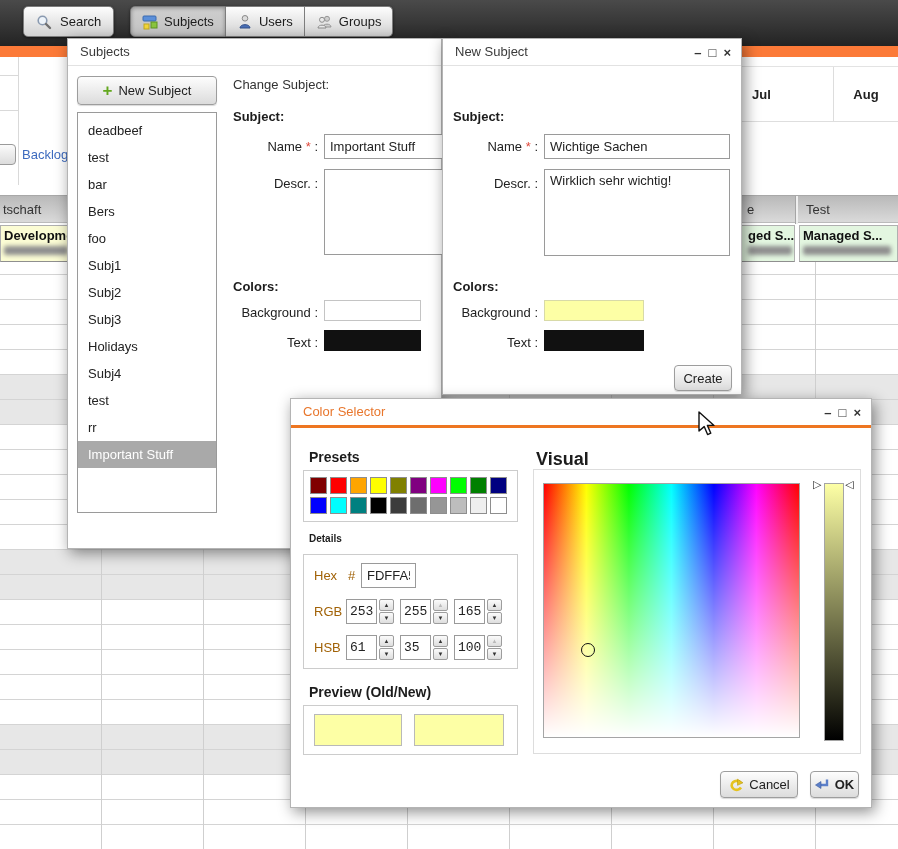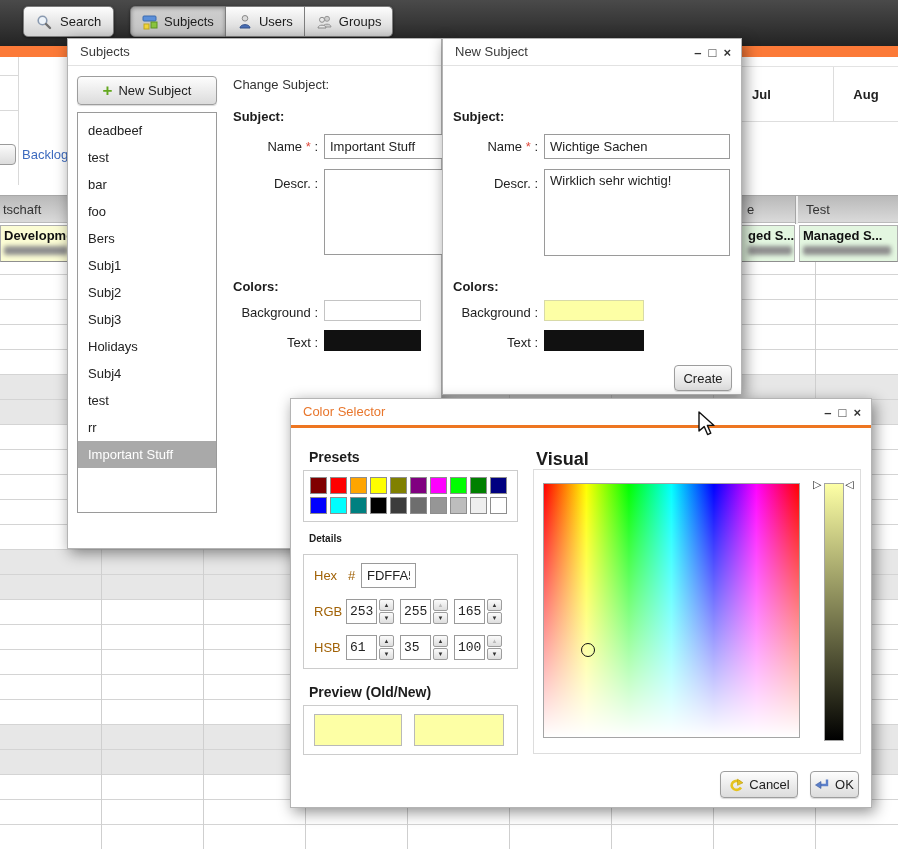--- a/index.html
+++ b/index.html
@@ -184,22 +184,22 @@
       <span>Subjects</span>
     </div>
     <div class="gen-btn new-subj-btn">
       <span class="plus-icon">+</span>
       <span>New Subject</span>
     </div>
     <div class="subj-list">
         <div class="list-item">deadbeef</div>
         <div class="list-item">test</div>
         <div class="list-item">bar</div>
+        <div class="list-item">Bers</div>
         <div class="list-item">foo</div>
-        <div class="list-item">Bers</div>
         <div class="list-item">Subj1</div>
         <div class="list-item">Subj2</div>
         <div class="list-item">Subj3</div>
         <div class="list-item">Holidays</div>
         <div class="list-item">Subj4</div>
         <div class="list-item">test</div>
         <div class="list-item">rr</div>
         <div class="list-item selected">Important Stuff</div>
       </div>
 
@@ -352,21 +352,21 @@
       <span class="tri" style="left:311px;top:9px;">◁</span>
     </div>
 
     <div class="gen-btn" style="left:429px;top:372px;width:78px;height:27px;">
       <svg width="15" height="14" viewBox="0 0 15 14">
         <path d="M12.5 4.5 A5 4.5 0 1 0 13 9.5" fill="none" stroke="#e6c31f" stroke-width="2.6"></path>
         <polygon points="9.5,1.2 15,4.8 9.5,7.3" fill="#e6c31f" stroke="#b89a10" stroke-width="0.6"></polygon>
       </svg>
       <span>Cancel</span>
     </div>
-    <div class="gen-btn" style="left:519px;top:372px;width:49px;height:27px;">
+    <div class="gen-btn" style="left:519px;top:372px;width:49px;height:27px;font-weight:bold;">
       <svg width="14" height="13" viewBox="0 0 14 13">
         <path d="M12 1.5 V7 H5" fill="none" stroke="#5b7fc9" stroke-width="2.4"></path>
         <polygon points="6,3.5 6,10.5 0.5,7" fill="#5b7fc9" stroke="#3c5a9c" stroke-width="0.6"></polygon>
       </svg>
       <span>OK</span>
     </div>
   </div>
 
   <svg class="cursor-svg" style="left:698px;top:411px;" width="18" height="26" viewBox="0 0 18 26">
     <polygon points="1,1 1,20 6.2,15.6 9.6,23.6 12.8,22.2 9.4,14.4 16,14.4" fill="#ffffff" stroke="#111" stroke-width="1.4" stroke-linejoin="round"></polygon>

